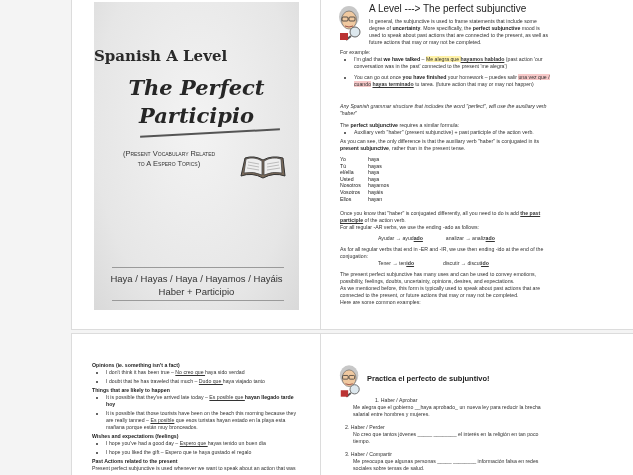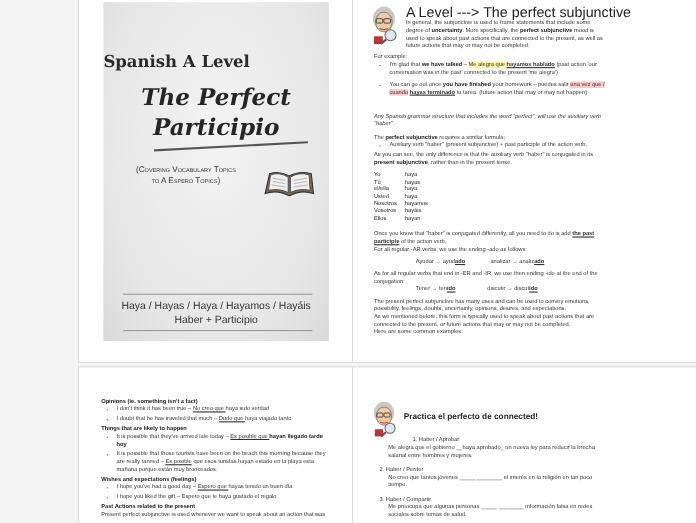--- a/index.html
+++ b/index.html
@@ -13,21 +13,21 @@
   .cover{position:absolute;left:22px;top:3px;width:205px;height:308px;background:radial-gradient(ellipse at 50% 40%,#f3f3f3 0%,#e6e6e6 70%,#d9d9d9 100%);}
   .cv-sub{position:absolute;top:45px;width:100%;text-align:left;font-family:"DejaVu Serif",serif;font-weight:bold;font-size:15px;color:#2a2a2a;}
   .cv-title{position:absolute;top:72px;width:100%;text-align:center;font-family:"DejaVu Serif",serif;font-style:italic;font-weight:bold;font-size:21px;line-height:28px;color:#262626;}
   .cv-line{position:absolute;top:130px;left:46px;width:140px;height:2px;background:#555;transform:rotate(-3deg);}
   .cv-cover-note{position:absolute;top:147px;left:0;width:150px;text-align:center;font-size:7.5px;line-height:10px;font-variant:small-caps;color:#333;}
   .cv-book{position:absolute;left:145px;top:150px;}
   .cv-rule{position:absolute;left:18px;width:172px;height:1px;background:#9a9a9a;}
   .cv-forms{position:absolute;top:270px;width:100%;text-align:center;font-size:9.5px;color:#333;line-height:13px;}
   
   .doc{position:absolute;font-size:5.2px;line-height:7px;color:#333;}
-  .h1{position:absolute;font-size:13px;font-weight:normal;color:#222;}
+  .h1{position:absolute;font-size:10px;font-weight:normal;color:#222;}
   .b{font-weight:bold;color:#222;}
   .u{text-decoration:underline;font-weight:bold;}
   .hl-y{background:#fff2a8;}
   .hl-r{background:#f7c9c9;}
   ul.bul{margin:0;padding-left:14px;}
   ul.bul li{margin:0 0 2px 0;}
   table.conj{border-collapse:collapse;font-size:5.2px;line-height:6.6px;}
   table.conj td{padding:0 0 0 0;}
   table.conj td:first-child{width:28px;}
   .mascot{position:absolute;}
@@ -37,21 +37,21 @@
 
 <div class="page" id="p1">
   <div class="cover">
     <div class="cv-sub">Spanish A Level</div>
     <div class="cv-title">
       <div>The Perfect</div>
       <div>Participio</div>
     </div>
     <div class="cv-line"></div>
     <div class="cv-cover-note">
-      <div>(Covering Vocabulary Topics</div>
+      <div>(Present Vocabulary Related</div>
       <div>to A Espero Topics)</div>
     </div>
     <svg class="cv-book" width="48" height="30" viewBox="0 0 48 30">
       <path d="M2 24 L6 6 Q15 3 24 8 Q33 3 44 6 L46 24 Q35 20 24 26 Q13 20 2 24 Z" fill="#7a6a5a" stroke="#333" stroke-width="1"></path>
       <path d="M7 7 Q15 4 23 9 L23 23 Q15 19 5 21 Z" fill="#eee" stroke="#444" stroke-width="0.8"></path>
       <path d="M25 9 Q33 4 42 7 L43 21 Q33 19 25 23 Z" fill="#eee" stroke="#444" stroke-width="0.8"></path>
       <g stroke="#888" stroke-width="0.5">
         <line x1="9" y1="10" x2="20" y2="12"></line>
           <line x1="9" y1="13" x2="20" y2="15"></line>
           <line x1="8" y1="16" x2="20" y2="18"></line>
@@ -187,21 +187,21 @@
   <svg class="mascot" style="left:17px;top:30px" width="24" height="34" viewBox="0 0 26 36">
     <ellipse cx="12" cy="12" rx="10" ry="11" fill="#c8c8c8"></ellipse>
     <ellipse cx="12" cy="15" rx="7.5" ry="9" fill="#f0c9a0" stroke="#555" stroke-width="0.6"></ellipse>
     <rect x="5" y="12" width="6" height="4" rx="1" fill="none" stroke="#333" stroke-width="0.8"></rect>
     <rect x="12" y="12" width="6" height="4" rx="1" fill="none" stroke="#333" stroke-width="0.8"></rect>
     <path d="M8 21 Q12 23 16 21" stroke="#833" stroke-width="0.8" fill="none"></path>
     <circle cx="18" cy="27" r="5" fill="#dde8ee" stroke="#666" stroke-width="1"></circle>
     <line x1="14" y1="31" x2="9" y2="35" stroke="#555" stroke-width="2"></line>
     <rect x="3" y="28" width="8" height="7" fill="#b33"></rect>
   </svg>
-  <div style="position:absolute;left:46px;top:40px;font-size:7.5px;font-weight:bold;color:#222">Practica el perfecto de connected!</div>
+  <div style="position:absolute;left:46px;top:40px;font-size:7.5px;font-weight:bold;color:#222">Practica el perfecto de subjuntivo!</div>
   <div class="doc" style="left:24px;top:63px;width:200px">
     <div style="margin-bottom:6px">
       <div style="padding-left:30px"><span>1.</span> <span>Haber / Aprobar</span></div>
       <div style="padding-left:8px">Me alegra que el gobierno __haya aprobado_  un nueva ley para reducir la brecha salarial entre hombres y mujeres.</div>
     </div>
     <div style="margin-bottom:6px">
       <div><span>2.</span> <span>Haber / Perder</span></div>
       <div style="padding-left:8px">No creo que tantos jóvenes _____ ________ el interés en la religión en tan poco tiempo.</div>
     </div>
     <div>

